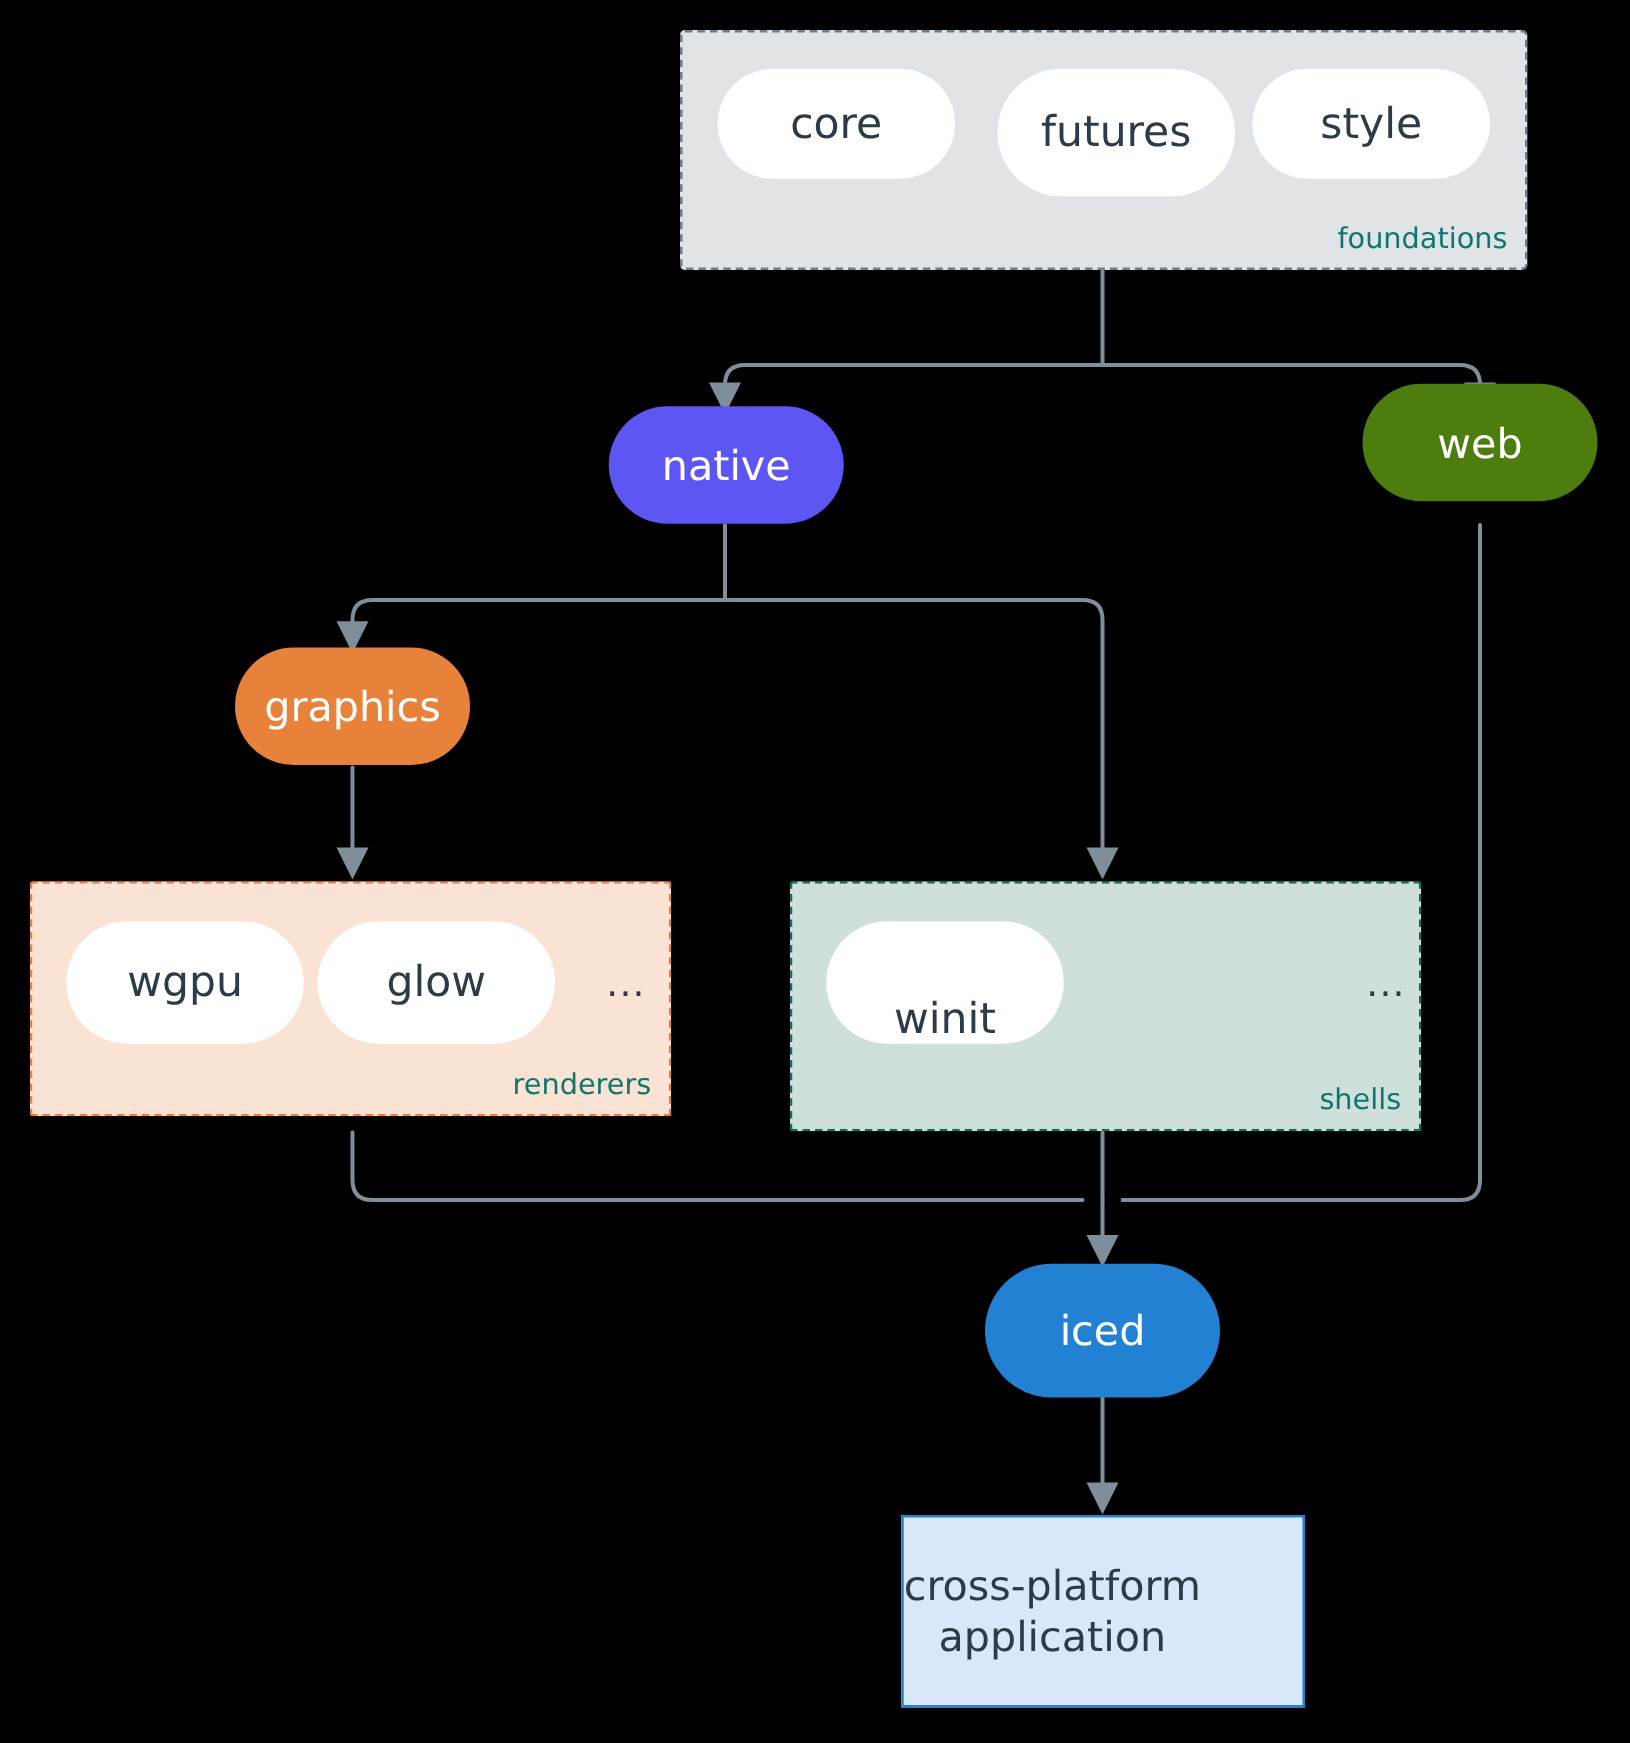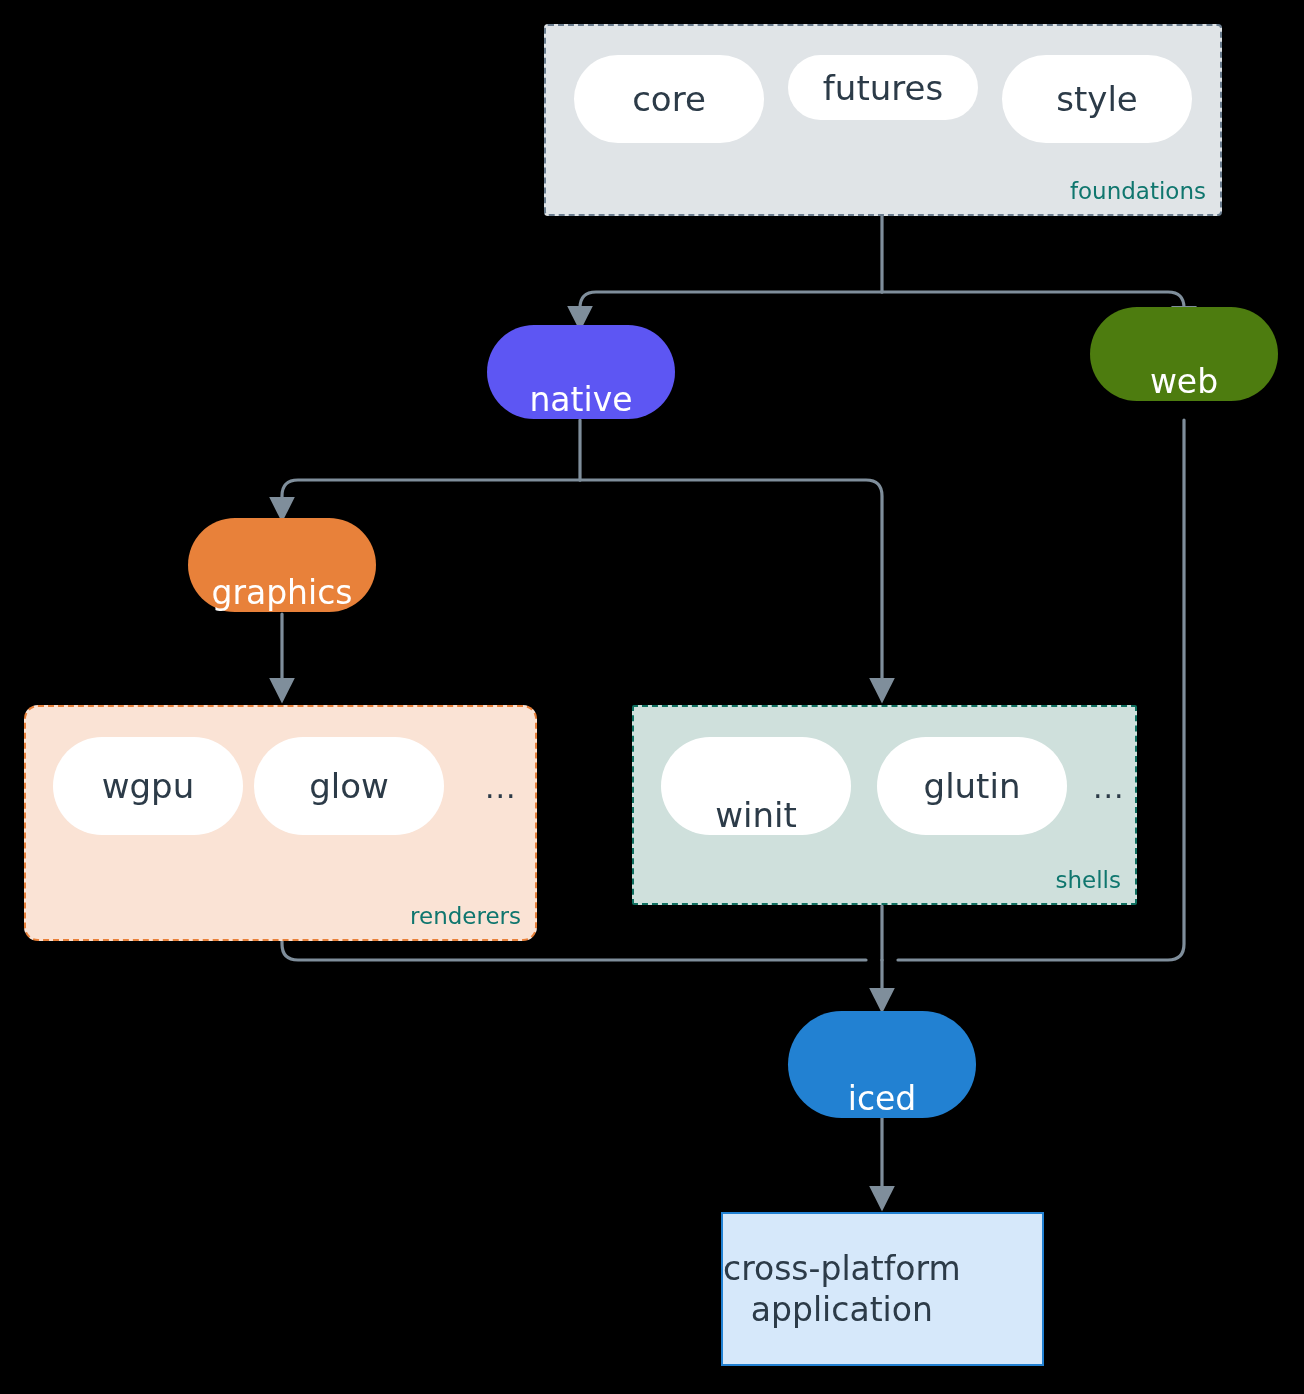--- a/index.html
+++ b/index.html
@@ -46,21 +46,21 @@
   }
   .pill-white {
     background: #ffffff;
     color: #2c3b48;
     font-size: 34px;
   }
   .node {
     position: absolute;
     box-sizing: border-box;
     display: flex;
-    align-items: flex-end;
+    align-items: center;
     justify-content: center;
     border-radius: 999px;
     color: #ffffff;
     font-size: 33px;
     white-space: nowrap;
   }
   .ellipsis {
     position: absolute;
     font-size: 30px;
     color: #2c3b48;
@@ -116,60 +116,57 @@
 
       <path d="M882,1098 L882,1202" marker-end="url(#arrow)"></path>
     </g>
   </svg>
 
   <div class="group" style="left:544px; top:24px; width:678px; height:192px;
               background:#e0e4e7; border:2px dashed #6b7d8f; border-radius:4px;">
     <div class="pill pill-white" style="left:28px; top:29px; width:190px; height:88px;">
       <span>core</span>
     </div>
-    <div class="pill pill-white" style="left:242px; top:29px; width:190px; height:65px;">
+    <div class="pill pill-white" style="left:252px; top:29px; width:190px; height:102px;">
       <span>futures</span>
     </div>
     <div class="pill pill-white" style="left:456px; top:29px; width:190px; height:88px;">
       <span>style</span>
     </div>
     <div class="group-label">foundations</div>
   </div>
 
   <div class="node" style="left:487px; top:325px; width:188px; height:94px; background:#5d56f3;">
     <span>native</span>
   </div>
 
   <div class="node" style="left:1090px; top:307px; width:188px; height:94px; background:#4d7c0f;">
     <span>web</span>
   </div>
 
   <div class="node" style="left:188px; top:518px; width:188px; height:94px; background:#e8813a;">
     <span>graphics</span>
   </div>
 
-  <div class="group" style="left:24px; top:705px; width:513px; height:236px;
-              background:#fae3d5; border:2px dashed #e8813a; border-radius:14px;">
+  <div class="group" style="left:24px; top:705px; width:513px; height:188px;
+              background:#fae3d5; border:2px dashed #e8813a; border-radius:2px;">
     <div class="pill pill-white" style="left:27px; top:30px; width:190px; height:98px;">
       <span>wgpu</span>
     </div>
     <div class="pill pill-white" style="left:228px; top:30px; width:190px; height:98px;">
       <span>glow</span>
     </div>
     <div class="ellipsis" style="left:459px; top:66px;">...</div>
     <div class="group-label">renderers</div>
   </div>
 
   <div class="group" style="left:632px; top:705px; width:505px; height:200px;
               background:#cfe0dc; border:2px dashed #0f7060; border-radius:2px;">
     <div class="pill pill-white" style="left:27px; top:30px; width:190px; height:98px;align-items:flex-end;">
       <span>winit</span>
-    </div>
-    <div class="pill pill-white" style="left:243px; top:30px; width:190px; height:98px;">
-      <span>glutin</span>
     </div>
     <div class="ellipsis" style="left:459px; top:66px;">...</div>
     <div class="group-label">shells</div>
   </div>
 
   <div class="node" style="left:788px; top:1011px; width:188px; height:107px; background:#2281d2;">
     <span>iced</span>
   </div>
 
   <div class="rect-node" style="left:721px; top:1212px; width:323px; height:154px;

